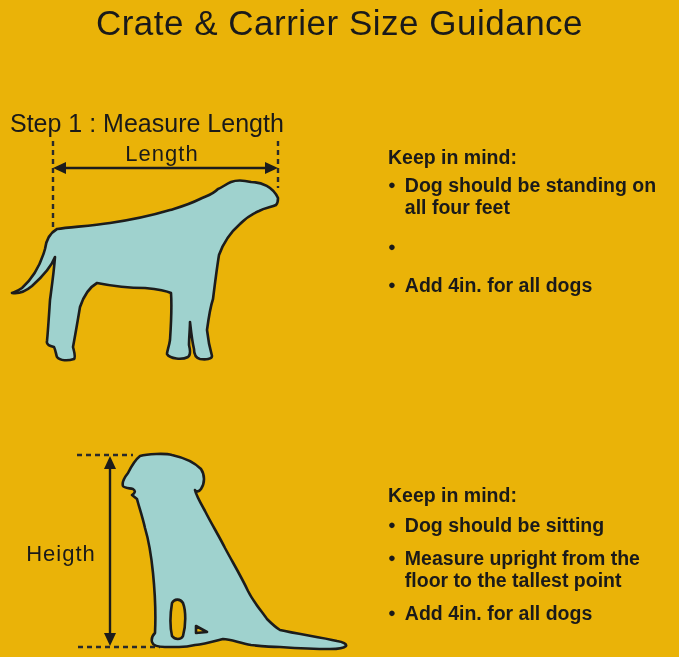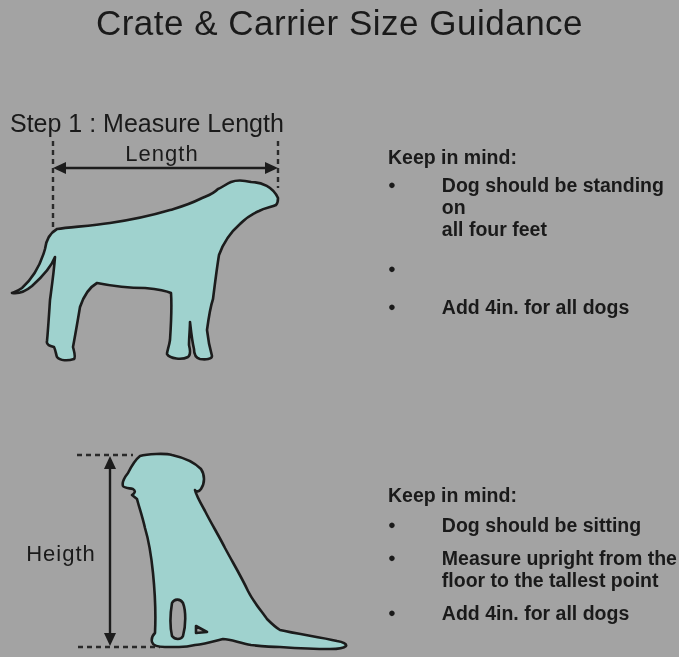--- a/index.html
+++ b/index.html
@@ -1,19 +1,19 @@
 <!DOCTYPE html>
 <html><head>
 <meta charset="utf-8">
 <style>
   html,body{margin:0;padding:0;background:#ffffff;}
   .canvas{
     position:relative;
     width:679px;height:657px;
-    background:#a3a3a3;
+    background:#eab308;
     font-family:"Liberation Sans", sans-serif;
     color:#1a1a1a;
     overflow:hidden;
   }
   .page-title{
     position:absolute;top:3px;left:0;right:0;
     text-align:center;
     font-size:35px;
     letter-spacing:0.5px;
     color:#1a1a1a;
@@ -45,21 +45,21 @@
   .keep-title{margin-bottom:6px;}
   .keep2 .keep-title{margin-bottom:8px;}
   .bullet-item{display:flex;align-items:flex-start;}
   .keep1 .bullet-item{margin-bottom:16px;}
   .keep1 .bullet-item:nth-of-type(2){margin-bottom:18px;}
   .keep2 .bullet-item{margin-bottom:11px;}
   .bullet-dot{
     font-size:13px;line-height:22px;
     margin-right:9px;flex:0 0 auto;
   }
-  .bullet-text{white-space:pre-line;margin-left:37px;}
+  .bullet-text{white-space:pre-line;}
   .dash-line{stroke:#2a2a2a;stroke-width:2.4;stroke-dasharray:5 4;fill:none;}
   .arrow-line{stroke:#1c1c1c;stroke-width:2.4;fill:none;}
   .arrow-head{fill:#1c1c1c;stroke:none;}
   .dog-path{stroke:#1c1c1c;stroke-width:2.6;stroke-linejoin:round;stroke-linecap:round;}
 </style>
 </head>
 <body>
 
 <div class="canvas">
 

